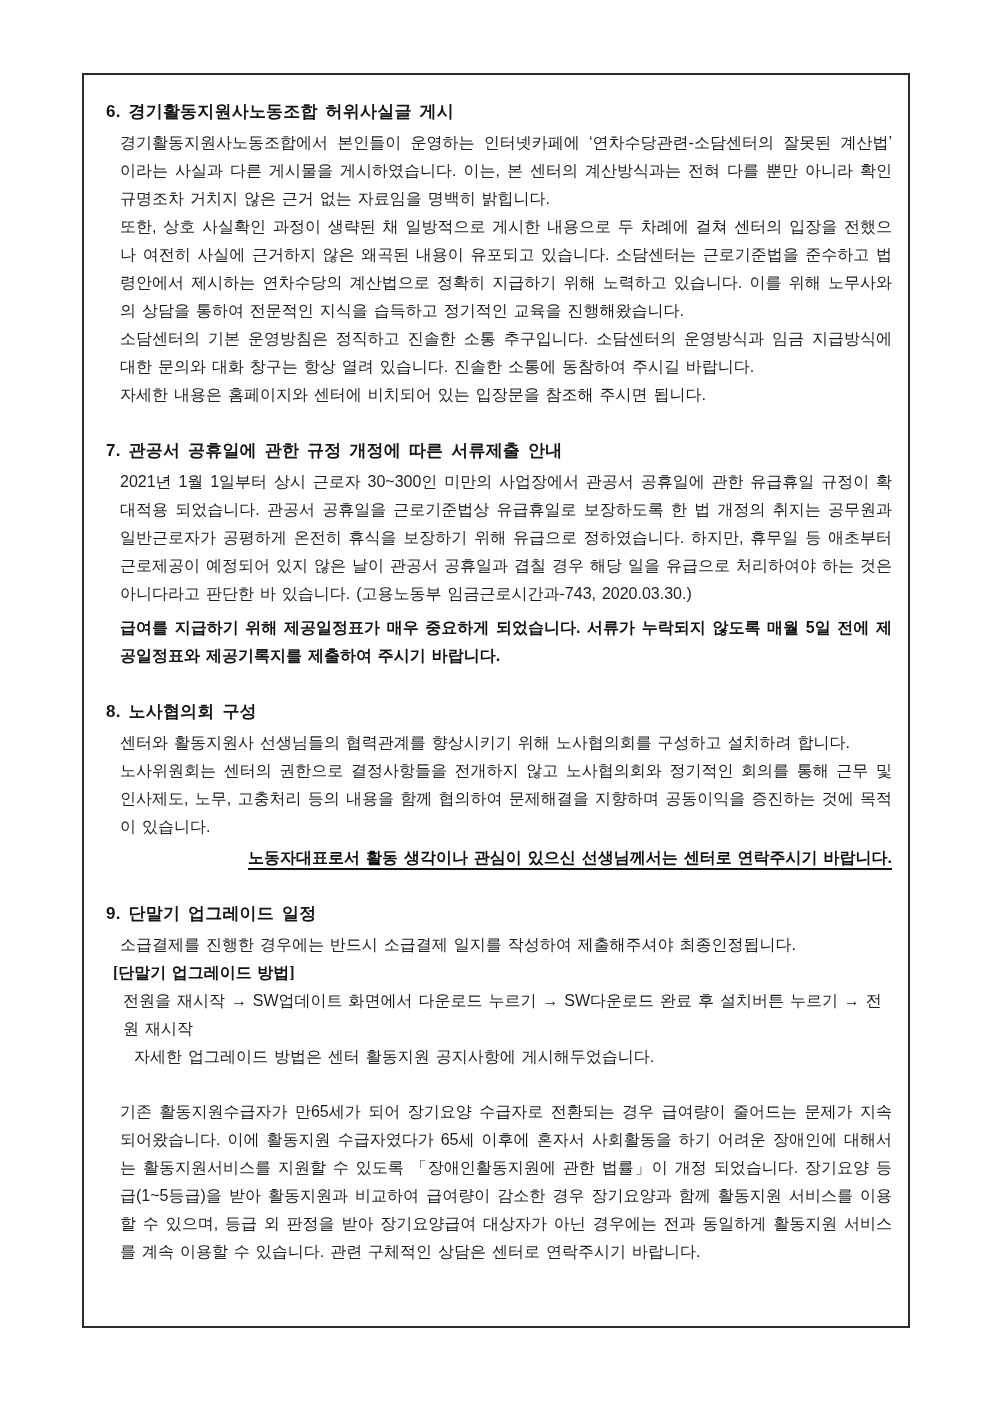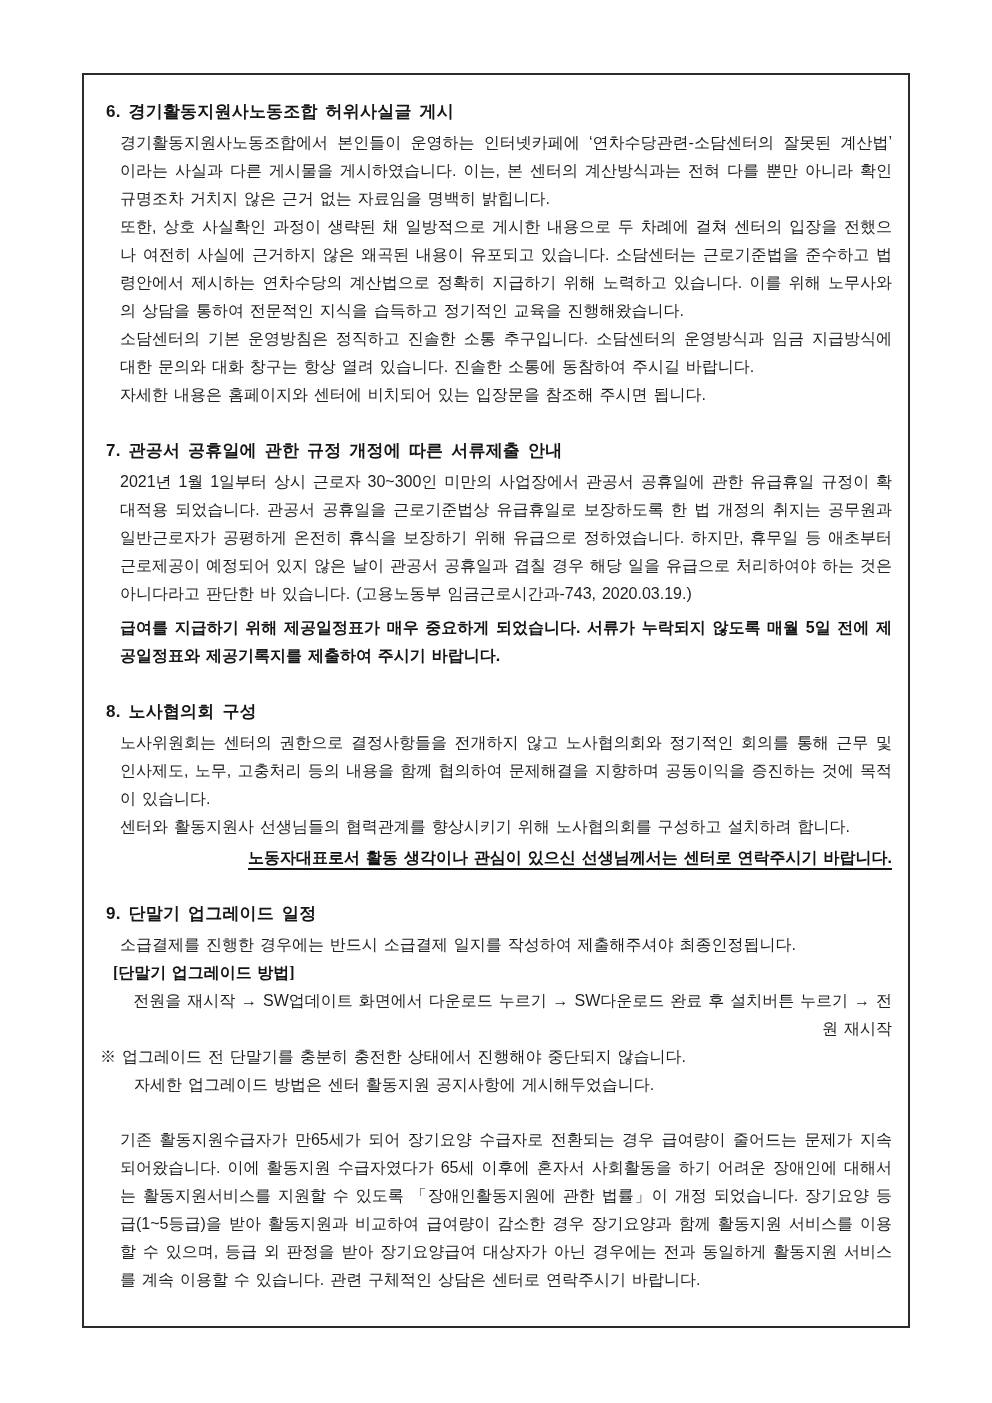--- a/index.html
+++ b/index.html
@@ -55,54 +55,53 @@
     text-underline-offset: 5px;
     color: #141414;
   }
   .para.bracket-bold {
     font-weight: 700;
     margin-left: 7px;
     text-align: left;
     color: #141414;
     font-family: Liberation Serif, serif;
   }
-  .para.flow { text-align: right; margin-left: 17px; }
+  .para.flow { text-align: left; margin-left: 17px; }
   .para.note { margin-left: -6px; text-align: left; }
   .para.note-sub { margin-left: 28px; text-align: left; }
 </style>
 </head>
 <body>
 
 <div class="page">
   <div class="doc-border">
     <div id="sections-root">
         <section class="doc-section">
           <h2 class="section-heading">6. 경기활동지원사노동조합 허위사실글 게시</h2>
           <p class="para body">경기활동지원사노동조합에서 본인들이 운영하는 인터넷카페에 ‘연차수당관련-소담센터의 잘못된 계산법’ 이라는 사실과 다른 게시물을 게시하였습니다. 이는, 본 센터의 계산방식과는 전혀 다를 뿐만 아니라 확인 규명조차 거치지 않은 근거 없는 자료임을 명백히 밝힙니다.</p>
           <p class="para body">또한, 상호 사실확인 과정이 생략된 채 일방적으로 게시한 내용으로 두 차례에 걸쳐 센터의 입장을 전했으나 여전히 사실에 근거하지 않은 왜곡된 내용이 유포되고 있습니다. 소담센터는 근로기준법을 준수하고 법령안에서 제시하는 연차수당의 계산법으로 정확히 지급하기 위해 노력하고 있습니다. 이를 위해 노무사와의 상담을 통하여 전문적인 지식을 습득하고 정기적인 교육을 진행해왔습니다.</p>
           <p class="para body">소담센터의 기본 운영방침은 정직하고 진솔한 소통 추구입니다. 소담센터의 운영방식과 임금 지급방식에 대한 문의와 대화 창구는 항상 열려 있습니다. 진솔한 소통에 동참하여 주시길 바랍니다.</p>
           <p class="para body">자세한 내용은 홈페이지와 센터에 비치되어 있는 입장문을 참조해 주시면 됩니다.</p>
         </section>
         <section class="doc-section">
           <h2 class="section-heading">7. 관공서 공휴일에 관한 규정 개정에 따른 서류제출 안내</h2>
-          <p class="para body">2021년 1월 1일부터 상시 근로자 30~300인 미만의 사업장에서 관공서 공휴일에 관한 유급휴일 규정이 확대적용 되었습니다. 관공서 공휴일을 근로기준법상 유급휴일로 보장하도록 한 법 개정의 취지는 공무원과 일반근로자가 공평하게 온전히 휴식을 보장하기 위해 유급으로 정하였습니다. 하지만, 휴무일 등 애초부터 근로제공이 예정되어 있지 않은 날이 관공서 공휴일과 겹칠 경우 해당 일을 유급으로 처리하여야 하는 것은 아니다라고 판단한 바 있습니다. (고용노동부 임금근로시간과-743, 2020.03.19.)</p>
+          <p class="para body">2021년 1월 1일부터 상시 근로자 30~300인 미만의 사업장에서 관공서 공휴일에 관한 유급휴일 규정이 확대적용 되었습니다. 관공서 공휴일을 근로기준법상 유급휴일로 보장하도록 한 법 개정의 취지는 공무원과 일반근로자가 공평하게 온전히 휴식을 보장하기 위해 유급으로 정하였습니다. 하지만, 휴무일 등 애초부터 근로제공이 예정되어 있지 않은 날이 관공서 공휴일과 겹칠 경우 해당 일을 유급으로 처리하여야 하는 것은 아니다라고 판단한 바 있습니다. (고용노동부 임금근로시간과-743, 2020.03.30.)</p>
           <p class="para bold">급여를 지급하기 위해 제공일정표가 매우 중요하게 되었습니다. 서류가 누락되지 않도록 매월 5일 전에 제공일정표와 제공기록지를 제출하여 주시기 바랍니다.</p>
         </section>
         <section class="doc-section">
           <h2 class="section-heading">8. 노사협의회 구성</h2>
+          <p class="para body">센터와 활동지원사 선생님들의 협력관계를 향상시키기 위해 노사협의회를 구성하고 설치하려 합니다.</p>
           <p class="para body">노사위원회는 센터의 권한으로 결정사항들을 전개하지 않고 노사협의회와 정기적인 회의를 통해 근무 및 인사제도, 노무, 고충처리 등의 내용을 함께 협의하여 문제해결을 지향하며 공동이익을 증진하는 것에 목적이 있습니다.</p>
-          <p class="para body">센터와 활동지원사 선생님들의 협력관계를 향상시키기 위해 노사협의회를 구성하고 설치하려 합니다.</p>
           <p class="para bold-underline">노동자대표로서 활동 생각이나 관심이 있으신 선생님께서는 센터로 연락주시기 바랍니다.</p>
         </section>
         <section class="doc-section">
           <h2 class="section-heading">9. 단말기 업그레이드 일정</h2>
           <p class="para body">소급결제를 진행한 경우에는 반드시 소급결제 일지를 작성하여 제출해주셔야 최종인정됩니다.</p>
           <p class="para bracket-bold">[단말기 업그레이드 방법]</p>
           <p class="para body flow">전원을 재시작 → SW업데이트 화면에서 다운로드 누르기 → SW다운로드 완료 후 설치버튼 누르기 → 전원 재시작</p>
-          <p class="para body note">※ 업그레이드 전 단말기를 충분히 충전한 상태에서 진행해야 중단되지 않습니다.</p>
           <p class="para body note-sub">자세한 업그레이드 방법은 센터 활동지원 공지사항에 게시해두었습니다.</p>
         </section>
         <section class="doc-section">
           <p class="para body">기존 활동지원수급자가 만65세가 되어 장기요양 수급자로 전환되는 경우 급여량이 줄어드는 문제가 지속 되어왔습니다. 이에 활동지원 수급자였다가 65세 이후에 혼자서 사회활동을 하기 어려운 장애인에 대해서는 활동지원서비스를 지원할 수 있도록 「장애인활동지원에 관한 법률」이 개정 되었습니다. 장기요양 등급(1~5등급)을 받아 활동지원과 비교하여 급여량이 감소한 경우 장기요양과 함께 활동지원 서비스를 이용할 수 있으며, 등급 외 판정을 받아 장기요양급여 대상자가 아닌 경우에는 전과 동일하게 활동지원 서비스를 계속 이용할 수 있습니다. 관련 구체적인 상담은 센터로 연락주시기 바랍니다.</p>
         </section>
       </div>
   </div>
 </div>
 
 </body></html>

